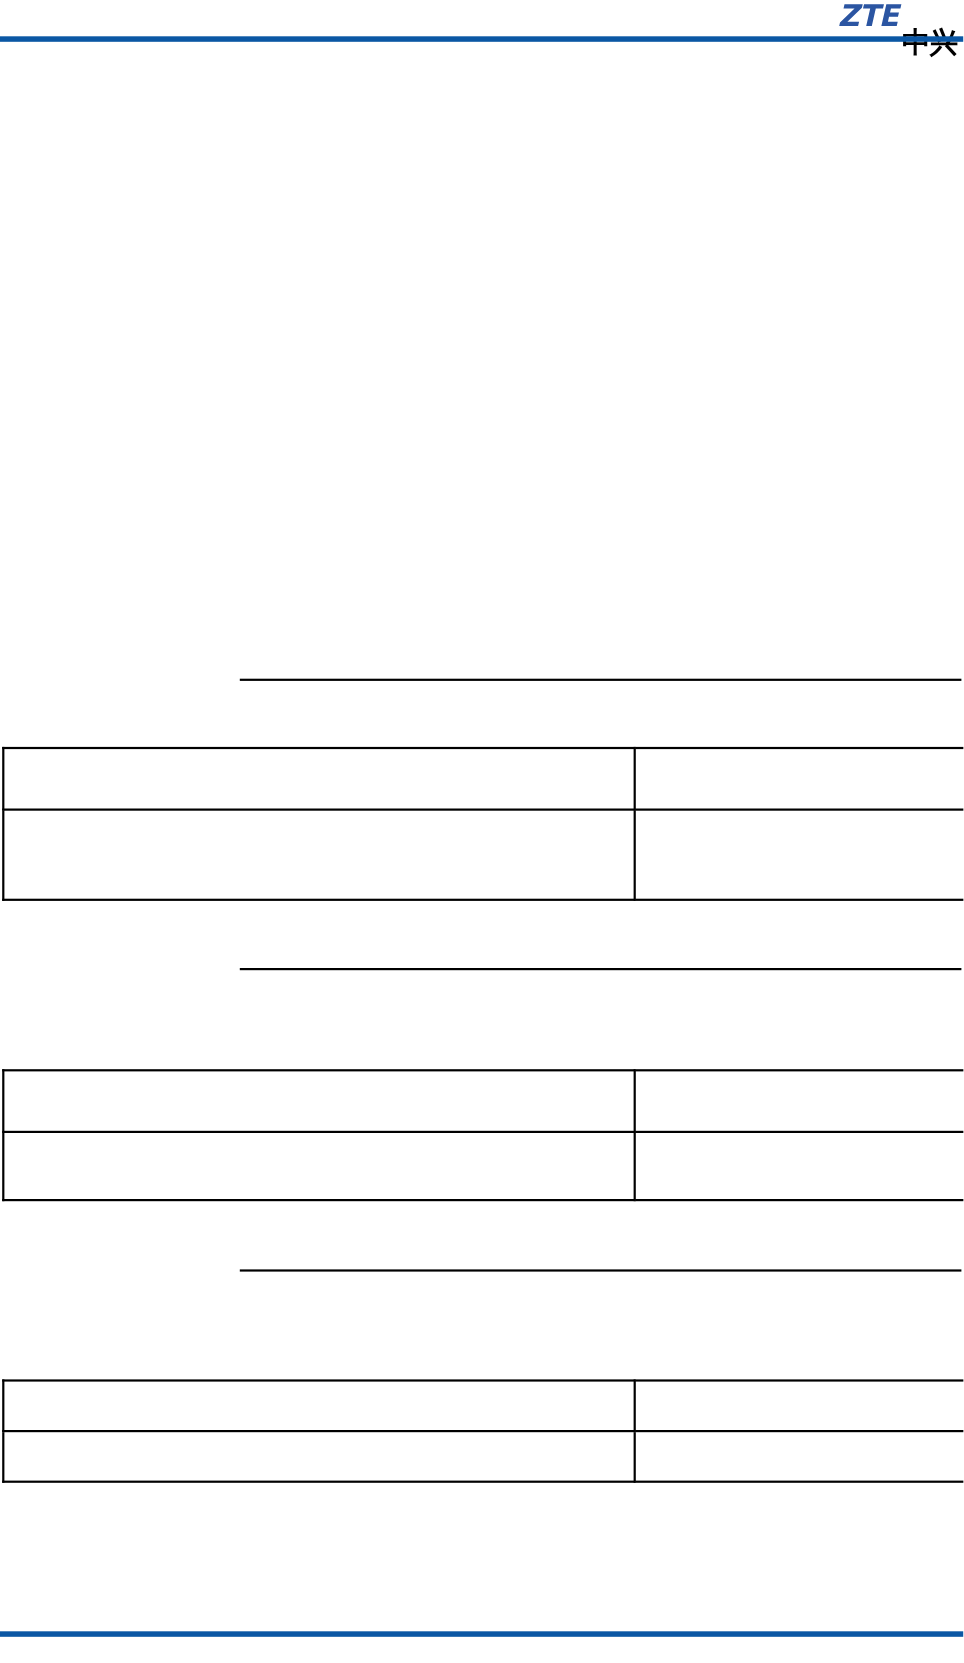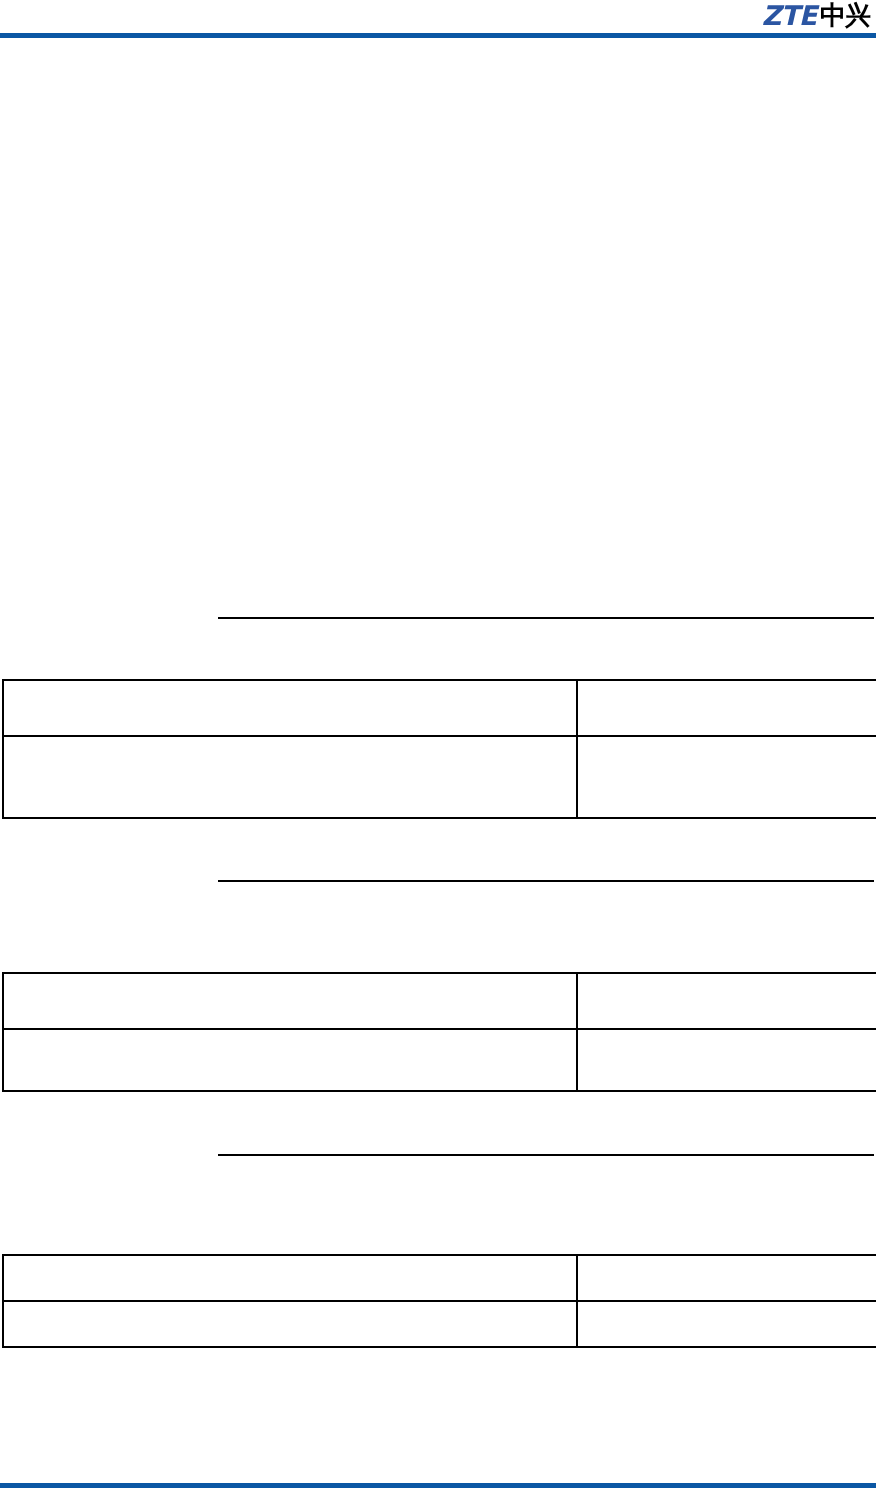--- a/index.html
+++ b/index.html
@@ -47,20 +47,21 @@
     font-style: italic;
     transform: skewX(-2deg);
   }
   .brand-logo .brand-cjk {
     font-family: "DejaVu Sans", sans-serif;
     font-weight: 700;
     font-size: 26px;
     color: #000000;
     margin-left: 1px;
     letter-spacing: -1px;
+    margin-top: 24px;
   }
   .header-rule {
     position: absolute;
     left: 0;
     top: 33px;
     width: 876px;
     height: 5px;
     background: #0B57A4;
   }
 

